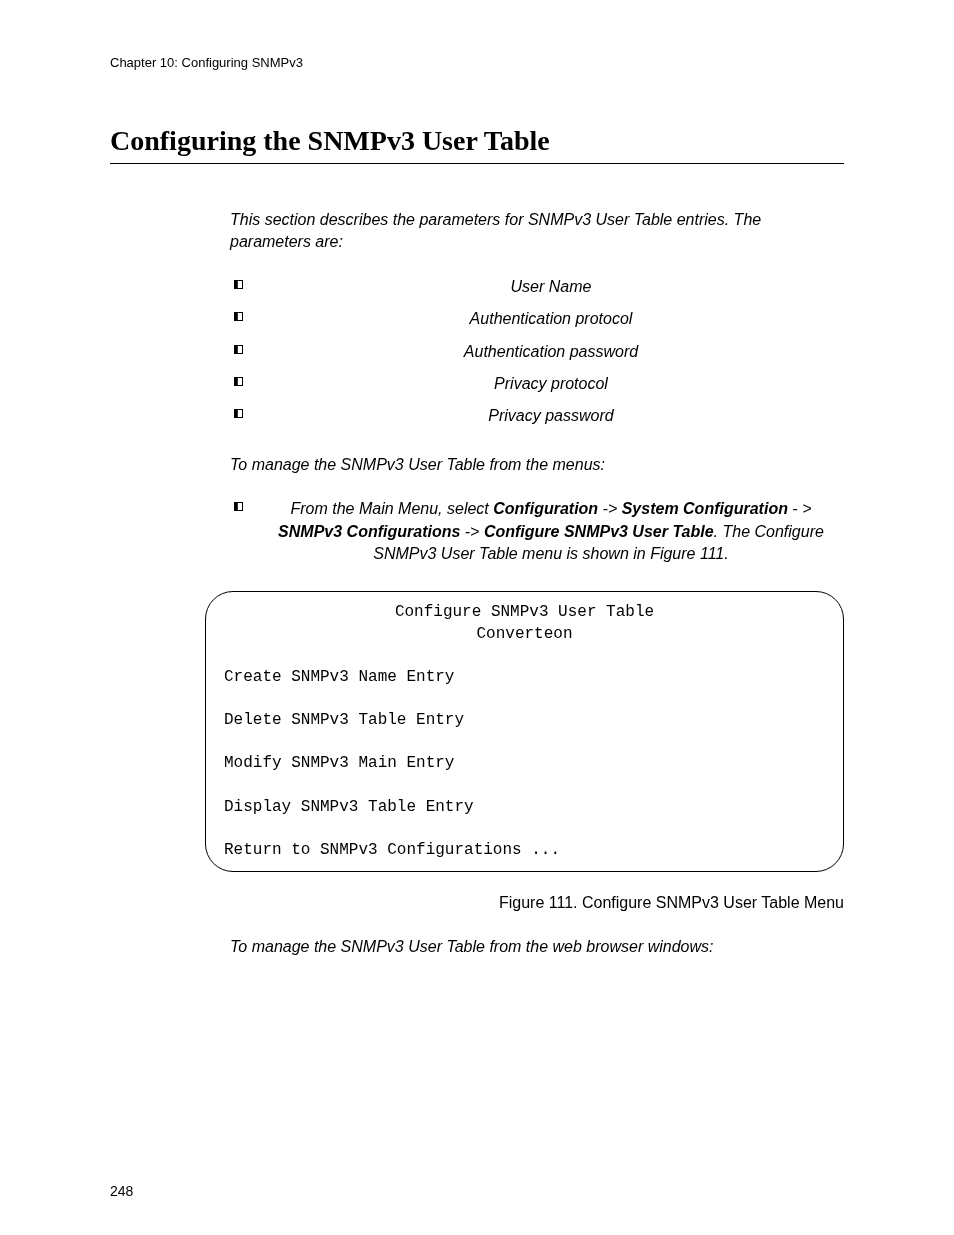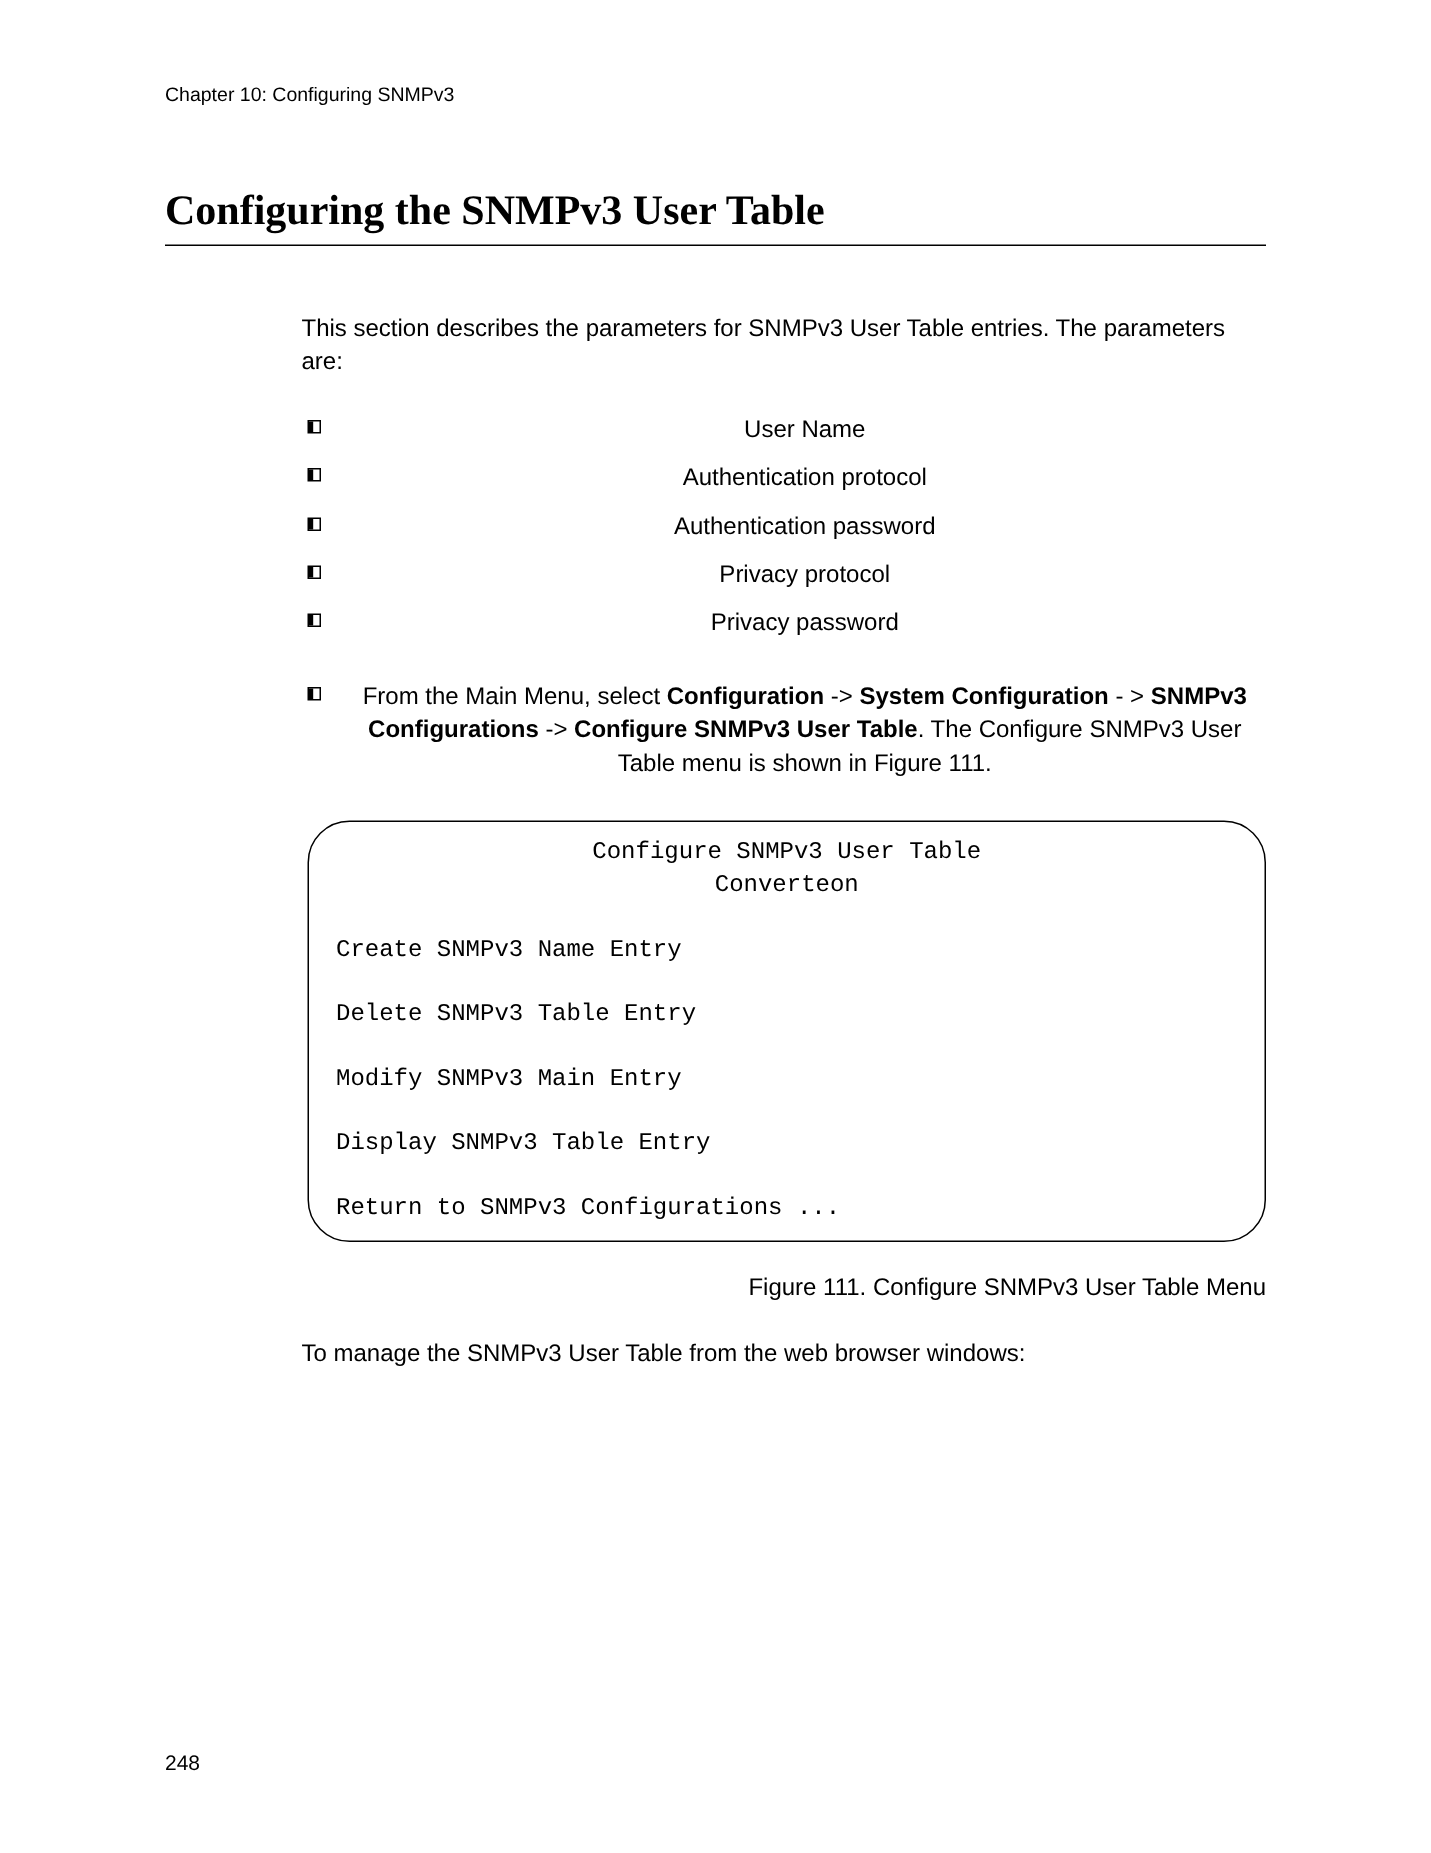--- a/index.html
+++ b/index.html
@@ -24,23 +24,24 @@
   }
   .section-title {
     font-family: "Times New Roman", Times, serif;
     font-size: 28px;
     font-weight: bold;
     border-bottom: 1.5px solid #000;
     padding-bottom: 6px;
     margin-bottom: 45px;
   }
   .body-block {
-    margin-left: 91px;
+    margin-left: 120px;
     font-size: 16px;
     line-height: 1.4;
+    font-style: italic;
   }
   .intro {
     margin-bottom: 22px;
   }
   .bullet-list {
     margin: 0 0 26px 0;
     padding: 0;
     text-align: center;
   }
   .bullet-list li {
@@ -84,21 +85,21 @@
     text-align: center;
   }
   .figure-caption {
     text-align: right;
     font-size: 16px;
     margin-bottom: 24px;
     margin-left: 95px;
   }
   .page-number {
     position: absolute;
-    bottom: 52px;
+    bottom: 36px;
     left: 110px;
     font-size: 14px;
   }
   b { font-weight: bold; }
 </style>
 </head>
 <body>
 
 <div class="page">
   <div class="running-header">Chapter 10: Configuring SNMPv3</div>
@@ -109,20 +110,21 @@
     <div class="intro">This section describes the parameters for SNMPv3 User Table entries. The parameters are:</div>
 
     <ul class="bullet-list">
       <li>User Name</li>
       <li>Authentication protocol</li>
       <li>Authentication password</li>
       <li>Privacy protocol</li>
       <li>Privacy password</li>
     </ul>
 
+    <div class="para">To manage the SNMPv3 User Table from the menus:</div>
 
     <ul class="bullet-list">
       <li><span>From the Main Menu, select </span><b>Configuration</b><span> -&gt; </span><b>System Configuration</b><span> - &gt; </span><b>SNMPv3 Configurations</b><span> -&gt; </span><b>Configure SNMPv3 User Table</b><span>. The Configure SNMPv3 User Table menu is shown in Figure 111.</span></li>
     </ul>
   </div>
 
   <div class="menu-box-wrap">
     <div class="menu-box"><span class="center">Configure SNMPv3 User Table</span><span class="center">Converteon</span>
 <span>Create SNMPv3 Name Entry</span>
 

